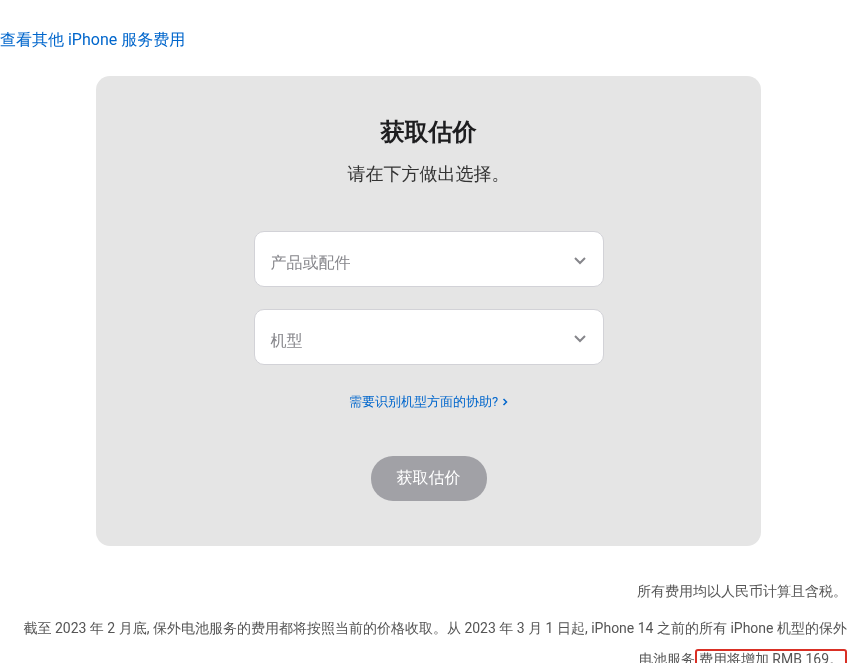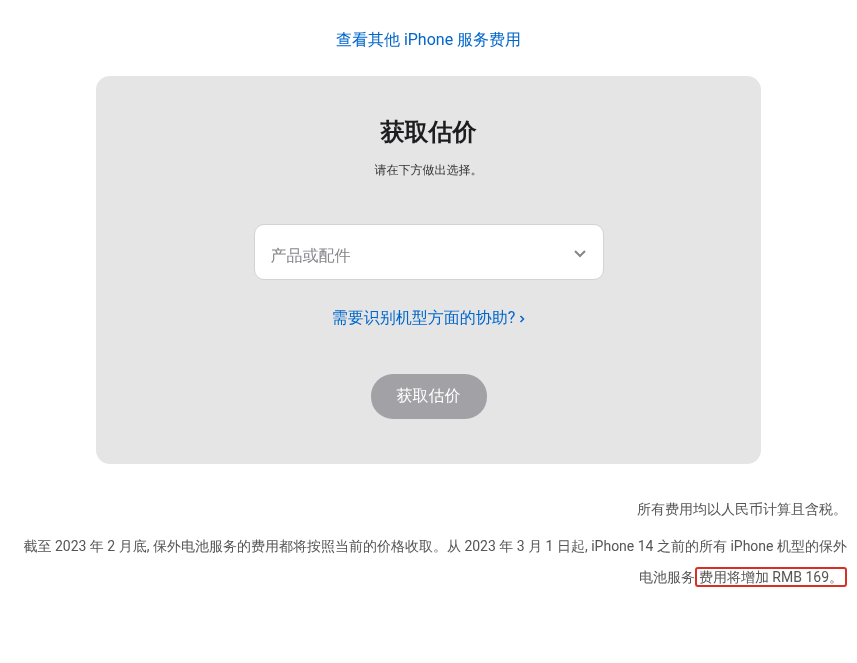--- a/index.html
+++ b/index.html
@@ -8,21 +8,21 @@
       box-sizing: border-box;
     }
     body {
       font-family: -apple-system, BlinkMacSystemFont, "Segoe UI", Roboto, "Helvetica Neue", Arial, sans-serif;
       background: #ffffff;
       color: #1d1d1f;
       width: 857px;
       min-height: 663px;
     }
     .top-link {
-      text-align: center;
+      text-align: left;
       padding: 30px 0 25px;
     }
     .top-link a {
       color: #0066cc;
       text-decoration: none;
       font-size: 16px;
     }
     .card {
       background: #e5e5e5;
       border-radius: 14px;
@@ -31,21 +31,21 @@
       padding: 40px 50px 45px;
       text-align: center;
     }
     .card-title {
       font-size: 24px;
       font-weight: 600;
       color: #1d1d1f;
       margin-bottom: 14px;
     }
     .card-subtitle {
-      font-size: 12px;
+      font-size: 18px;
       color: #333;
       margin-bottom: 45px;
     }
     .select-wrap {
       position: relative;
       width: 350px;
       margin: 0 auto 22px;
     }
     .select-box {
       width: 100%;
@@ -76,21 +76,21 @@
       height: 14px;
       stroke: #86868b;
       stroke-width: 2;
       fill: none;
     }
     .help-link {
       display: inline-flex;
       align-items: center;
       gap: 4px;
       color: #0066cc;
-      font-size: 16px;
+      font-size: 13px;
       text-decoration: none;
       margin-top: 6px;
       margin-bottom: 45px;
     }
     .help-link svg {
       width: 6px;
       height: 10px;
       stroke: #0066cc;
       stroke-width: 2;
       fill: none;
@@ -136,20 +136,30 @@
     <div class="select-box">
       <span>产品或配件</span>
       <span class="chevron">
         <svg viewBox="0 0 14 14">
             <polyline points="2,5 7,10 12,5"></polyline>
           </svg>
       </span>
     </div>
   </div>
 
+  <div class="select-wrap">
+    <div class="select-box">
+      <span>机型</span>
+      <span class="chevron">
+        <svg viewBox="0 0 14 14">
+            <polyline points="2,5 7,10 12,5"></polyline>
+          </svg>
+      </span>
+    </div>
+  </div>
 
   <a href="#" class="help-link">
     <span>需要识别机型方面的协助?</span>
     <svg viewBox="0 0 8 12">
         <polyline points="2,2 6,6 2,10"></polyline>
       </svg>
   </a>
 
   <div>
     <button class="submit-btn">获取估价</button>

